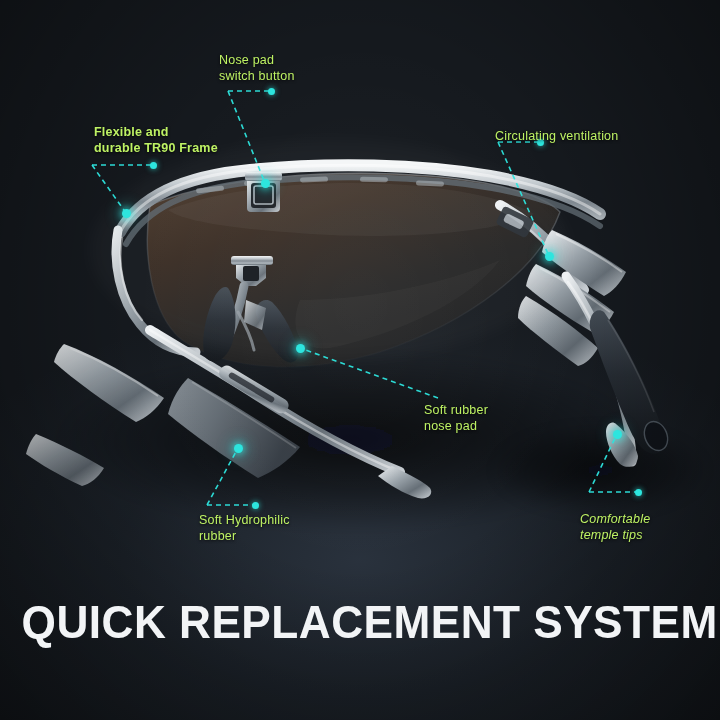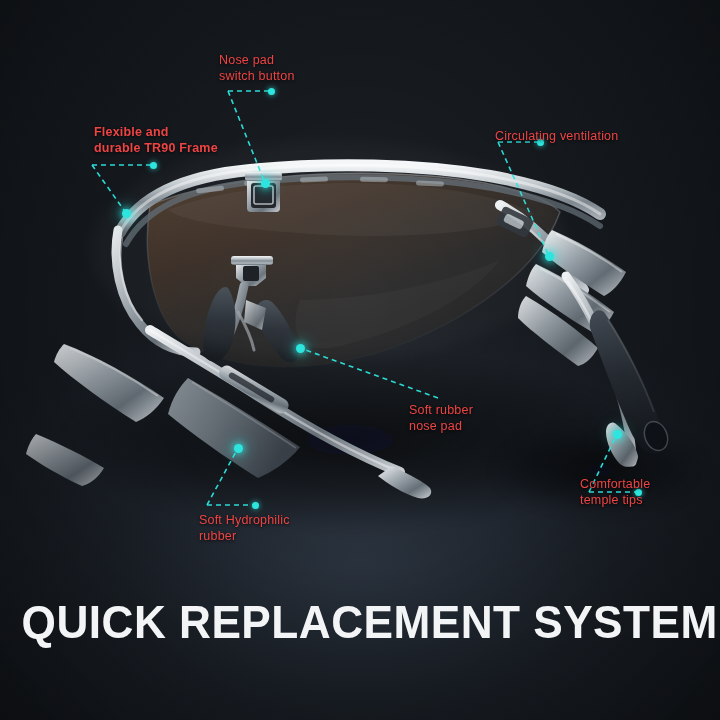--- a/index.html
+++ b/index.html
@@ -48,21 +48,21 @@
     left: 0;
     top: 0;
     width: 720px;
     height: 720px;
     pointer-events: none;
   }
 
   
   .callout-label {
     position: absolute;
-    color: #ef4444;
+    color: #bef264;
     font-size: 12.5px;
     line-height: 15.5px;
     letter-spacing: 0.2px;
     white-space: pre-line;
     text-shadow: 0 1px 3px rgba(0,0,0,0.85);
   }
   .lead-line {
     position: absolute;
     left: 0; top: 0;
     width: 720px; height: 720px;
@@ -314,27 +314,27 @@
       <div class="callout-label" style="left: 219px; top: 53px;">Nose pad
 switch button</div>
       <div class="dot small" style="left: 153px; top: 165px;"></div>
       <div class="dot" style="left: 126px; top: 213px;"></div>
       <div class="callout-label" style="left: 94px; top: 125px; font-weight: bold;">Flexible and
 durable TR90 Frame</div>
       <div class="dot small" style="left: 540px; top: 142px;"></div>
       <div class="dot" style="left: 549px; top: 256px;"></div>
       <div class="callout-label" style="left: 495px; top: 129px;">Circulating ventilation</div>
       <div class="dot" style="left: 300px; top: 348px;"></div>
-      <div class="callout-label" style="left: 409px; top: 403px;">Soft rubber
+      <div class="callout-label" style="left: 424px; top: 403px;">Soft rubber
 nose pad</div>
       <div class="dot small" style="left: 255px; top: 505px;"></div>
       <div class="dot" style="left: 238px; top: 448px;"></div>
       <div class="callout-label" style="left: 199px; top: 513px;">Soft Hydrophilic
 rubber</div>
       <div class="dot small" style="left: 638px; top: 492px;"></div>
       <div class="dot" style="left: 617px; top: 434px;"></div>
-      <div class="callout-label" style="left: 580px; top: 477px;">Comfortable
+      <div class="callout-label" style="left: 580px; top: 512px; font-style: italic;">Comfortable
 temple tips</div>
     </div>
 
   <div id="title">QUICK REPLACEMENT SYSTEM</div>
 
 </div>
 
 </body></html>

